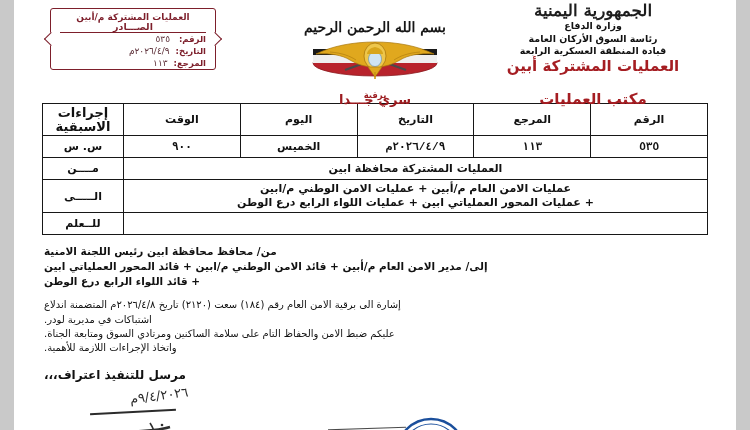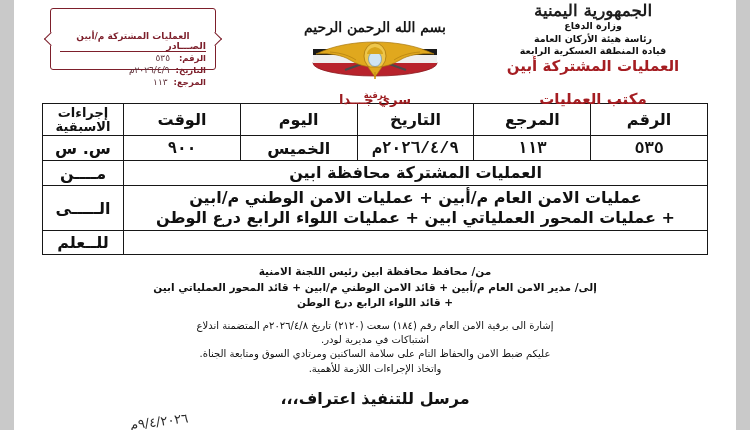--- a/index.html
+++ b/index.html
@@ -124,26 +124,25 @@
     transform: rotate(45deg);
     top: 25px;
   }
   .outbox:before { left: -5px; border-right: none; border-top: none; }
   .outbox:after  { right: -5px; border-left: none; border-bottom: none; }
   .outbox .ob-title {
     font-size: 9px;
     font-weight: bold;
     text-align: center;
     letter-spacing: -0.2px;
-    margin-top: 19px;
   }
   .outbox .ob-sub {
     font-size: 9.5px;
     font-weight: bold;
-    text-align: right;
+    text-align: center;
     border-bottom: 1.2px solid #7d1f2b;
     padding-bottom: 0px;
     margin: -1px 2px 1px 2px;
     letter-spacing: 2px;
   }
   .ob-row {
     font-size: 8.5px;
     font-weight: bold;
     display: flex;
     justify-content: flex-start;
@@ -177,21 +176,21 @@
   }
   table.doc {
     width: 100%;
     border-collapse: collapse;
     table-layout: fixed;
   }
   table.doc td {
     border: 1.4px solid #171717;
     text-align: center;
     vertical-align: middle;
-    font-size: 16px;
+    font-size: 11px;
     font-weight: bold;
     color: #111;
     padding: 2px 1px;
     height: 17px;
   }
   table.doc td.hdr { height: 22px; }
   td.labelcell {
     width: 78px;
     font-size: 10px;
     letter-spacing: 0.5px;
@@ -207,38 +206,38 @@
     font-weight: normal;
     font-size: 10px;
     line-height: 1.25;
     padding: 2px 6px;
   }
   td.empty { height: 16px; }
 
   
   .body {
     margin: 9px 30px 0 30px;
-    text-align: center;
+    text-align: left;
   }
   .addr {
     font-size: 10.5px;
     font-weight: bold;
     color: #111;
     line-height: 1.45;
   }
   .para {
     margin-top: 9px;
     font-size: 10px;
     color: #111;
     line-height: 1.42;
     font-weight: normal;
   }
   .closing {
     margin-top: 13px;
-    font-size: 16px;
+    font-size: 12px;
     font-weight: bold;
     color: #111;
     letter-spacing: 0.3px;
   }
 
   
   .sigzone {
     position: relative;
     height: 108px;
     margin-top: 2px;
@@ -307,21 +306,21 @@
 <body>
 
 <div class="page">
   <div class="sheet">
 
     <div class="header">
 
       <div class="ministry">
         <div class="republic">الجمهورية اليمنية</div>
         <div class="line">وزارة الدفاع</div>
-        <div class="line">رئاسة هيئة الأركان العامة</div>
+        <div class="line">رئاسة السوق الأركان العامة</div>
         <div class="line">قيادة المنطقة العسكرية الرابعة</div>
         <div class="red">العمليات المشتركة أبين</div>
         <div class="red wide">مكتب العمليات</div>
       </div>
 
       <div class="emblem-wrap">
         <div class="basmala">بسم الله الرحمن الرحيم</div>
         <div class="emblem">
           <svg viewBox="0 0 170 44" width="170" height="44">
             <ellipse cx="85" cy="27" rx="62" ry="13" fill="#b8232c"></ellipse>

